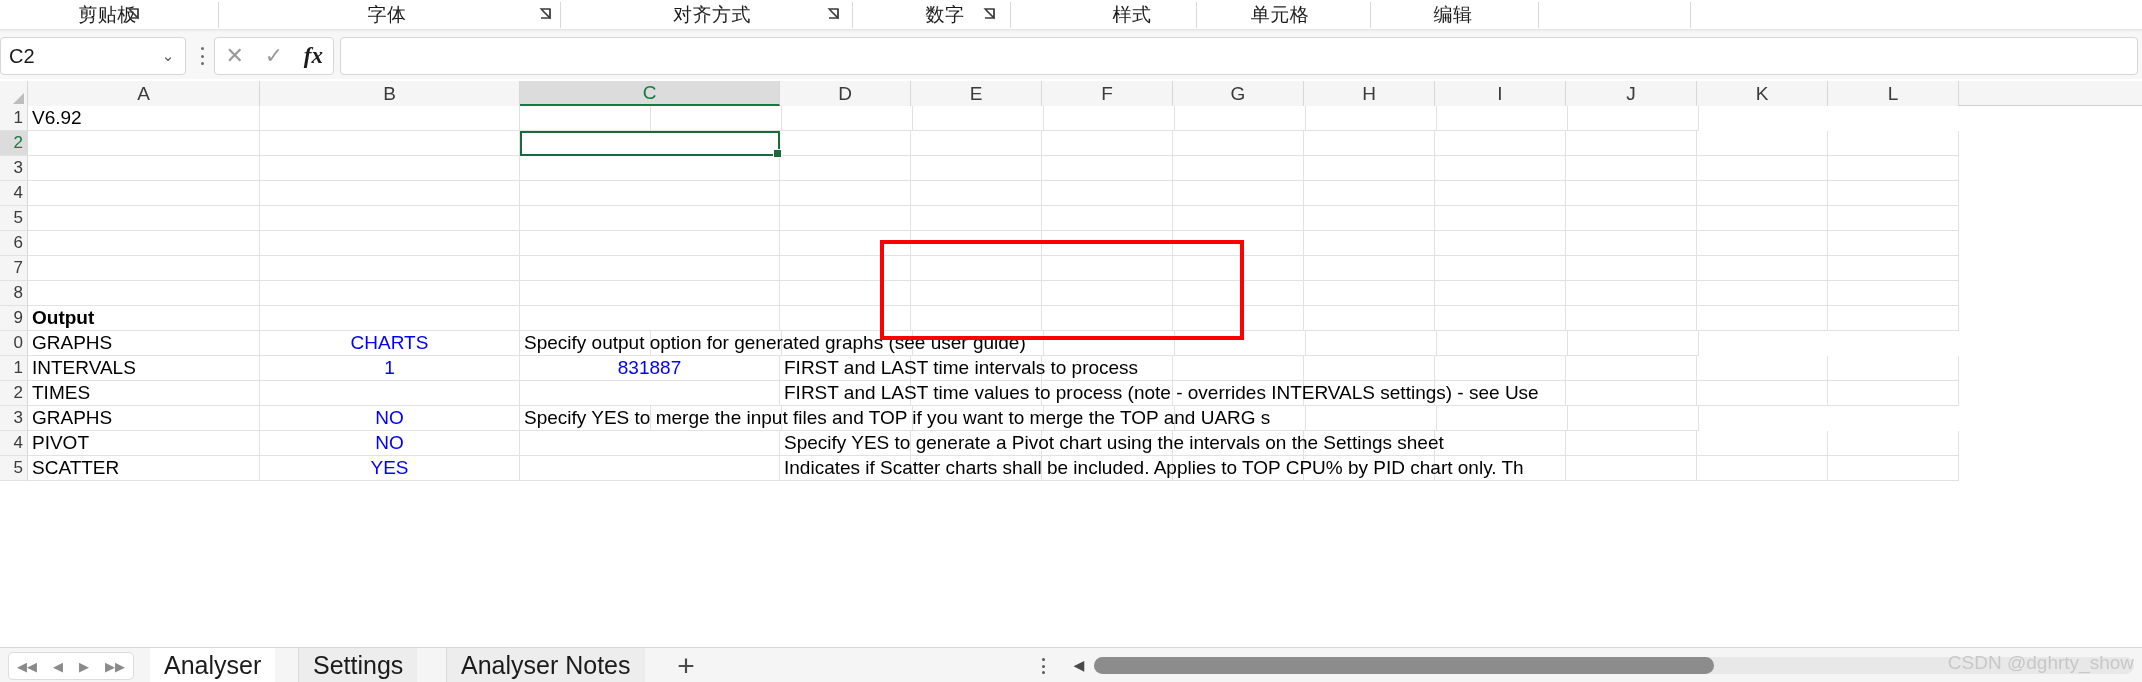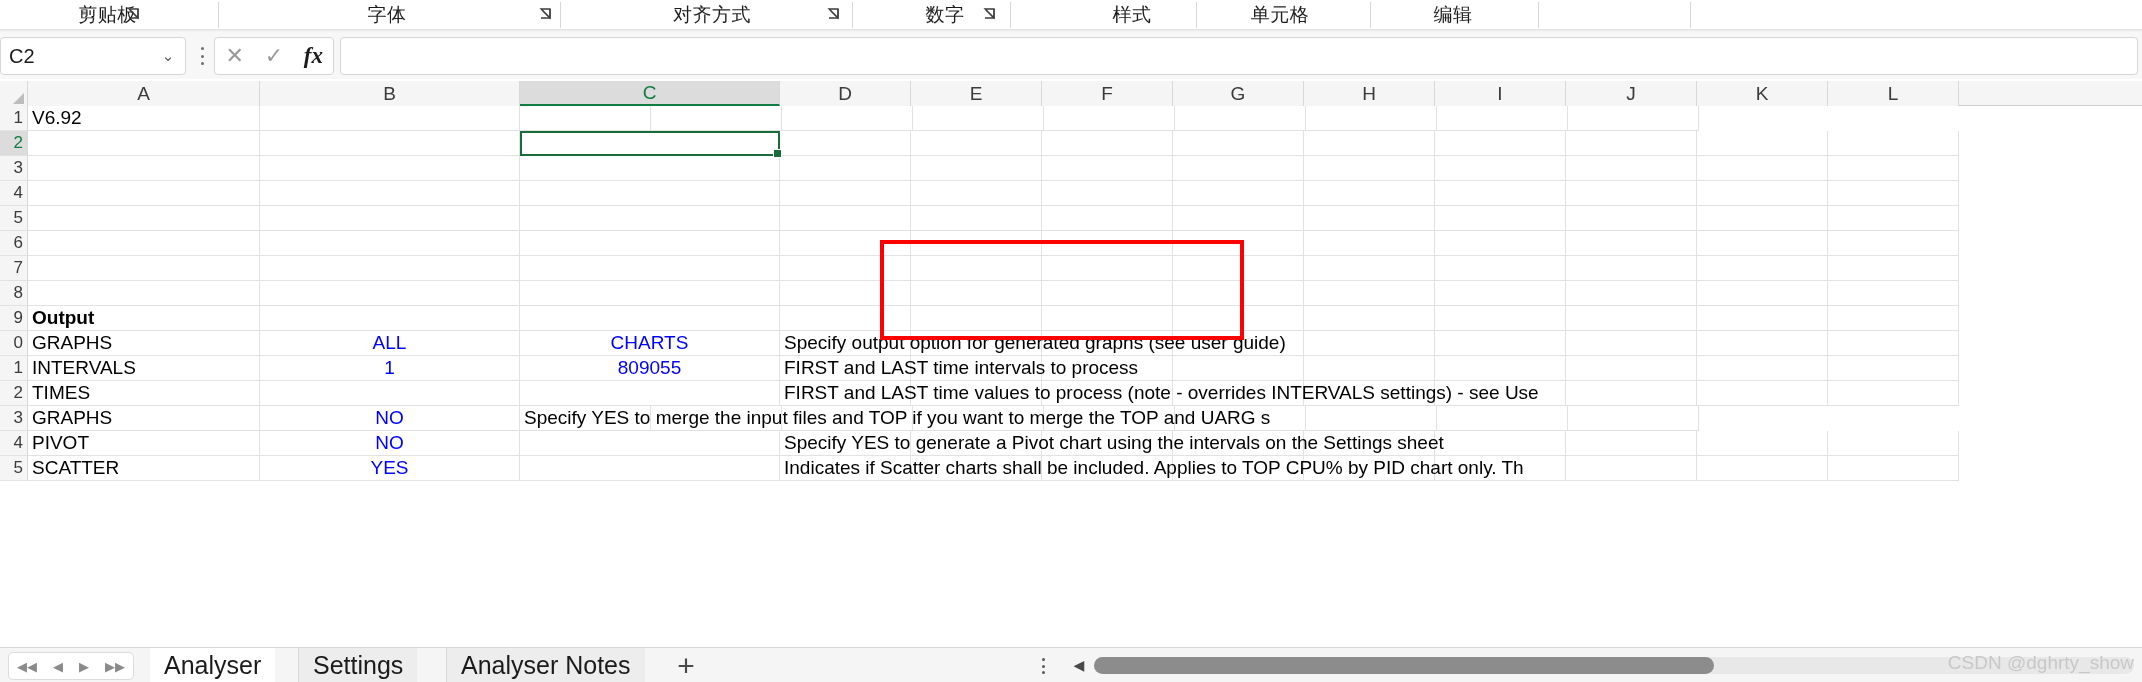--- a/index.html
+++ b/index.html
@@ -636,37 +636,36 @@
           <div class="cell" style="width: 131px; flex: 0 0 131px;"></div>
           <div class="cell" style="width: 131px; flex: 0 0 131px;"></div>
           <div class="cell" style="width: 131px; flex: 0 0 131px;"></div>
           <div class="cell" style="width: 131px; flex: 0 0 131px;"></div>
           <div class="cell" style="width: 131px; flex: 0 0 131px;"></div>
           <div class="cell" style="width: 131px; flex: 0 0 131px;"></div>
         </div>
         <div class="row">
           <div class="row-h">0</div>
           <div class="cell" style="width: 232px; flex: 0 0 232px;">GRAPHS</div>
-          <div class="cell center blue" style="width: 260px; flex: 0 0 260px;">ALL</div>
           <div class="cell center blue" style="width: 260px; flex: 0 0 260px;">CHARTS</div>
           <div class="cell overflow" style="width: 131px; flex: 0 0 131px;">Specify output option for generated graphs (see user guide)</div>
           <div class="cell" style="width: 131px; flex: 0 0 131px;"></div>
           <div class="cell" style="width: 131px; flex: 0 0 131px;"></div>
           <div class="cell" style="width: 131px; flex: 0 0 131px;"></div>
           <div class="cell" style="width: 131px; flex: 0 0 131px;"></div>
           <div class="cell" style="width: 131px; flex: 0 0 131px;"></div>
           <div class="cell" style="width: 131px; flex: 0 0 131px;"></div>
           <div class="cell" style="width: 131px; flex: 0 0 131px;"></div>
           <div class="cell" style="width: 131px; flex: 0 0 131px;"></div>
         </div>
         <div class="row">
           <div class="row-h">1</div>
           <div class="cell" style="width: 232px; flex: 0 0 232px;">INTERVALS</div>
           <div class="cell center blue" style="width: 260px; flex: 0 0 260px;">1</div>
-          <div class="cell center blue" style="width: 260px; flex: 0 0 260px;">809055</div>
+          <div class="cell center blue" style="width: 260px; flex: 0 0 260px;">831887</div>
           <div class="cell overflow" style="width: 131px; flex: 0 0 131px;">FIRST and LAST time intervals to process</div>
           <div class="cell" style="width: 131px; flex: 0 0 131px;"></div>
           <div class="cell" style="width: 131px; flex: 0 0 131px;"></div>
           <div class="cell" style="width: 131px; flex: 0 0 131px;"></div>
           <div class="cell" style="width: 131px; flex: 0 0 131px;"></div>
           <div class="cell" style="width: 131px; flex: 0 0 131px;"></div>
           <div class="cell" style="width: 131px; flex: 0 0 131px;"></div>
           <div class="cell" style="width: 131px; flex: 0 0 131px;"></div>
           <div class="cell" style="width: 131px; flex: 0 0 131px;"></div>
         </div>

